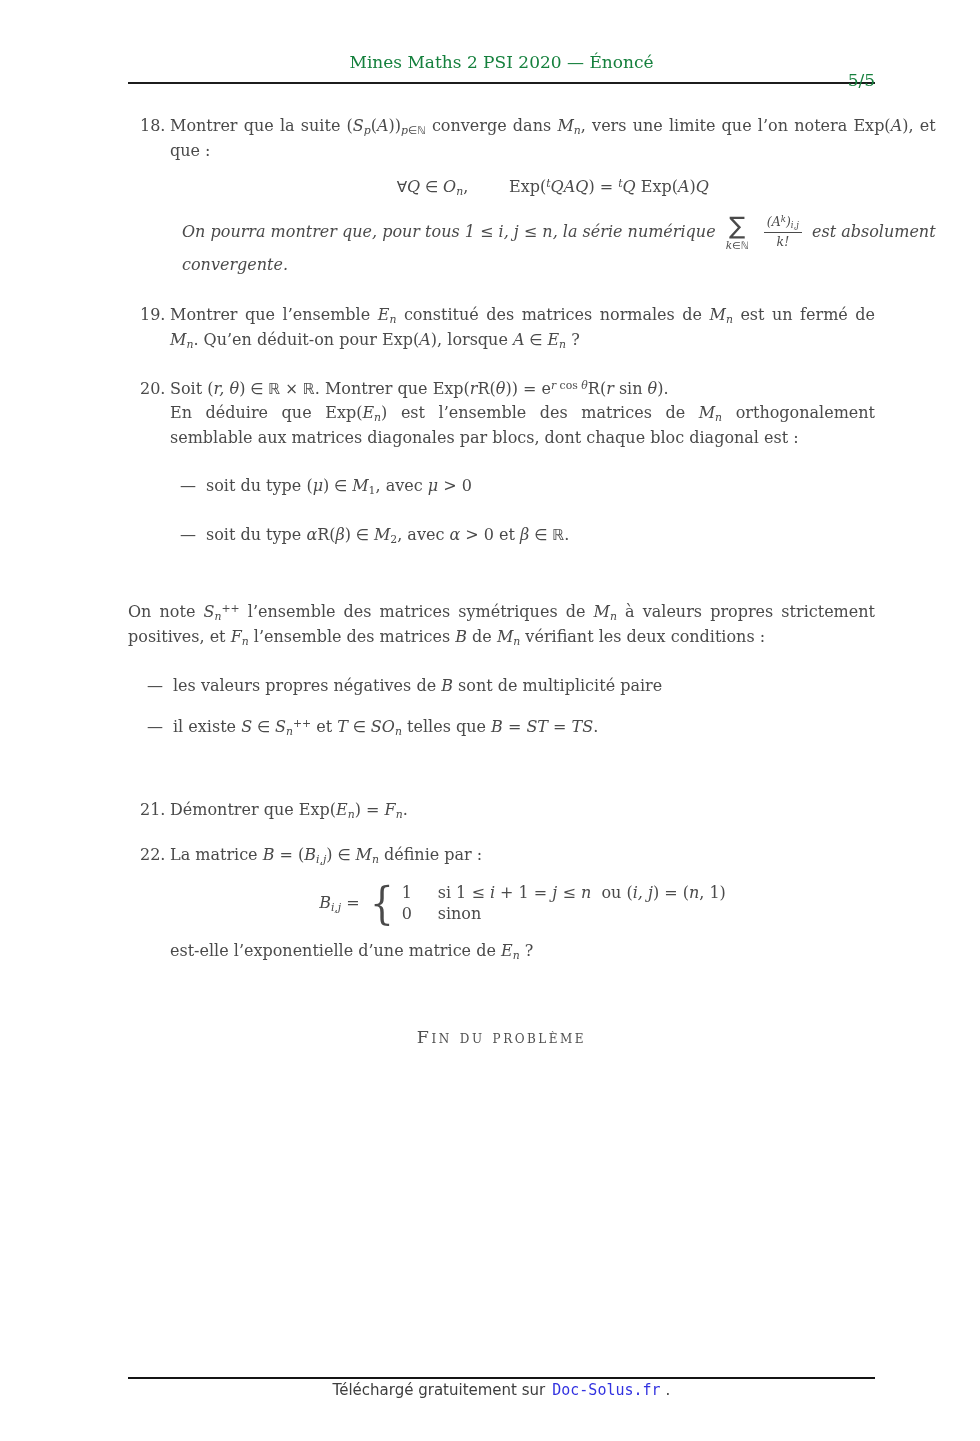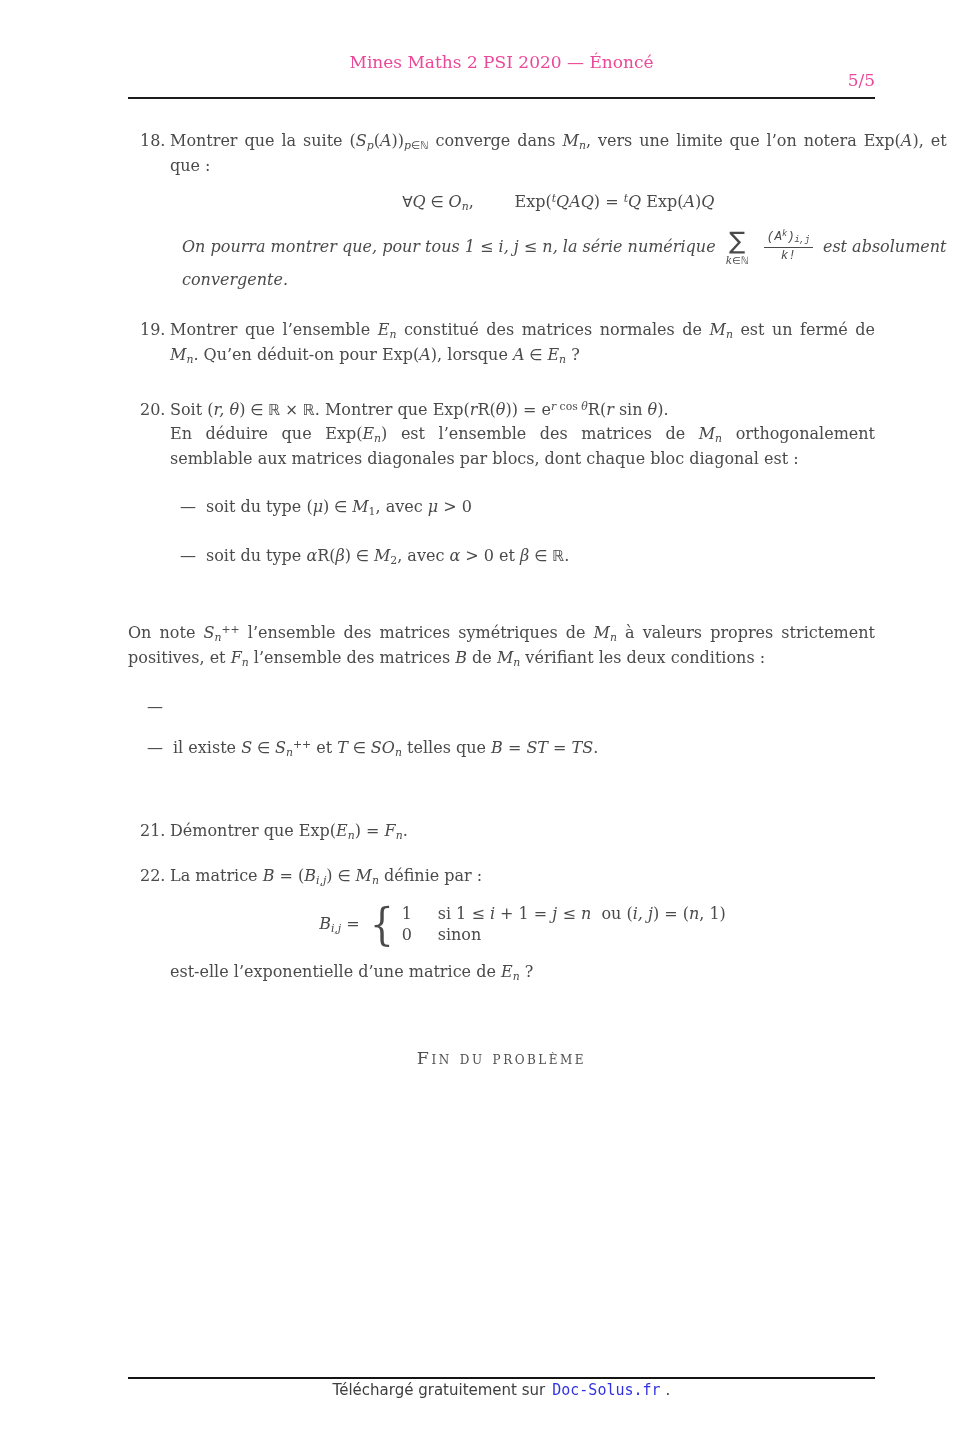--- a/index.html
+++ b/index.html
@@ -4,42 +4,42 @@
 <style>
   html,body { margin:0; padding:0; background:#e8e8e8; }
   .page {
     position:relative; width:980px; height:1441px; background:#ffffff;
     font-family:"DejaVu Serif","Liberation Serif",serif;
     color:#4a4a4a; font-size:16px; line-height:1.5;
     margin:0 auto; overflow:hidden; box-sizing:border-box;
     padding:50px 105px 0 128px;
   }
   
-  .header { position:relative; text-align:center; padding-bottom:21px; border-bottom:2px solid #1c1c1c; color:#ec4899; }
+  .header { position:relative; text-align:center; padding-bottom:6px; border-bottom:2px solid #1c1c1c; color:#15803d; }
   .header .title { font-size:17px; }
   .header .pageno { position:absolute; right:0; top:18px; font-size:17px; }
   
   .qitem { display:flex; margin-left:12px; }
   .qnum { width:30px; flex-shrink:0; }
   .qbody { flex:1; text-align:justify; }
   .q18 { margin-top:30px; }
   .q19 { margin-top:26px; }
-  .q20 { margin-top:30px; }
+  .q20 { margin-top:24px; }
   .q21 { margin-top:58px; }
   .q22 { margin-top:20px; }
   
   .eq-display { text-align:center; margin:12px 0 14px 0; }
   
   .note { font-style:italic; margin-top:12px;margin-left:12px; }
   .note-line1 { white-space:nowrap; }
   .note-line2 { margin-top:2px;font-style:italic; }
   .bigsum { display:inline-flex; flex-direction:column; align-items:center; vertical-align:middle; margin:0 5px; line-height:1; }
   .sum-sym { font-size:24px; font-family:"DejaVu Sans",sans-serif; line-height:1; }
   .sum-sub { font-size:10.5px; margin-top:2px; }
-  .frac { display:inline-flex; flex-direction:column; text-align:center; vertical-align:middle; margin:0 5px; line-height:1.25;font-family:Liberation Mono, monospace; }
+  .frac { display:inline-flex; flex-direction:column; text-align:center; vertical-align:middle; margin:0 5px; line-height:1.25; }
   .frac-num { font-size:12.5px; border-bottom:1px solid #4a4a4a; padding:0 3px 1px 3px; }
   .frac-den { font-size:12.5px; padding-top:1px; }
   
   .bullet { display:flex; }
   .b20 { margin-left:10px; margin-top:24px; }
   .bcond { margin-left:19px; margin-top:24px; }
   .bcond + .bcond { margin-top:17px; }
   .dash { width:26px; flex-shrink:0; }
   
   .interlude { margin-top:52px; text-align:justify; }
@@ -119,20 +119,21 @@
         <span class="dash">—</span>
         <span><span class="seg-n">soit du type </span><span class="seg-i">α</span><span class="seg-n">R(</span><span class="seg-i">β</span><span class="seg-n">)</span><span class="seg-bb"> ∈ </span><span class="seg-c">M</span><span class="seg-sb">2</span><span class="seg-n">, avec </span><span class="seg-i">α</span><span class="seg-n"> &gt; 0 et </span><span class="seg-i">β</span><span class="seg-bb"> ∈ ℝ</span><span class="seg-n">.</span></span>
       </div>
     </div>
   </div>
 
   <div class="interlude"><span class="seg-n">On note </span><span class="seg-c">S</span><span class="seg-sbi">n</span><span class="seg-sp">++</span><span class="seg-n"> l’ensemble des matrices symétriques de </span><span class="seg-c">M</span><span class="seg-sbi">n</span><span class="seg-n"> à valeurs propres strictement positives, et </span><span class="seg-c">F</span><span class="seg-sbi">n</span><span class="seg-n"> l’ensemble des matrices </span><span class="seg-i">B</span><span class="seg-n"> de </span><span class="seg-c">M</span><span class="seg-sbi">n</span><span class="seg-n"> vérifiant les deux conditions :</span></div>
 
   <div class="bullet bcond">
     <span class="dash">—</span>
+    <span><span class="seg-n">les valeurs propres négatives de </span><span class="seg-i">B</span><span class="seg-n"> sont de multiplicité paire</span></span>
   </div>
   <div class="bullet bcond">
     <span class="dash">—</span>
     <span><span class="seg-n">il existe </span><span class="seg-i">S</span><span class="seg-bb"> ∈ </span><span class="seg-c">S</span><span class="seg-sbi">n</span><span class="seg-sp">++</span><span class="seg-n"> et </span><span class="seg-i">T</span><span class="seg-bb"> ∈ </span><span class="seg-c">SO</span><span class="seg-sbi">n</span><span class="seg-n"> telles que </span><span class="seg-i">B</span><span class="seg-n"> = </span><span class="seg-i">ST</span><span class="seg-n"> = </span><span class="seg-i">TS</span><span class="seg-n">.</span></span>
   </div>
 
   <div class="qitem q21">
     <div class="qnum">21.</div>
     <div class="qbody"><span class="seg-n">Démontrer que Exp(</span><span class="seg-c">E</span><span class="seg-sbi">n</span><span class="seg-n">) = </span><span class="seg-c">F</span><span class="seg-sbi">n</span><span class="seg-n">.</span></div>
   </div>

